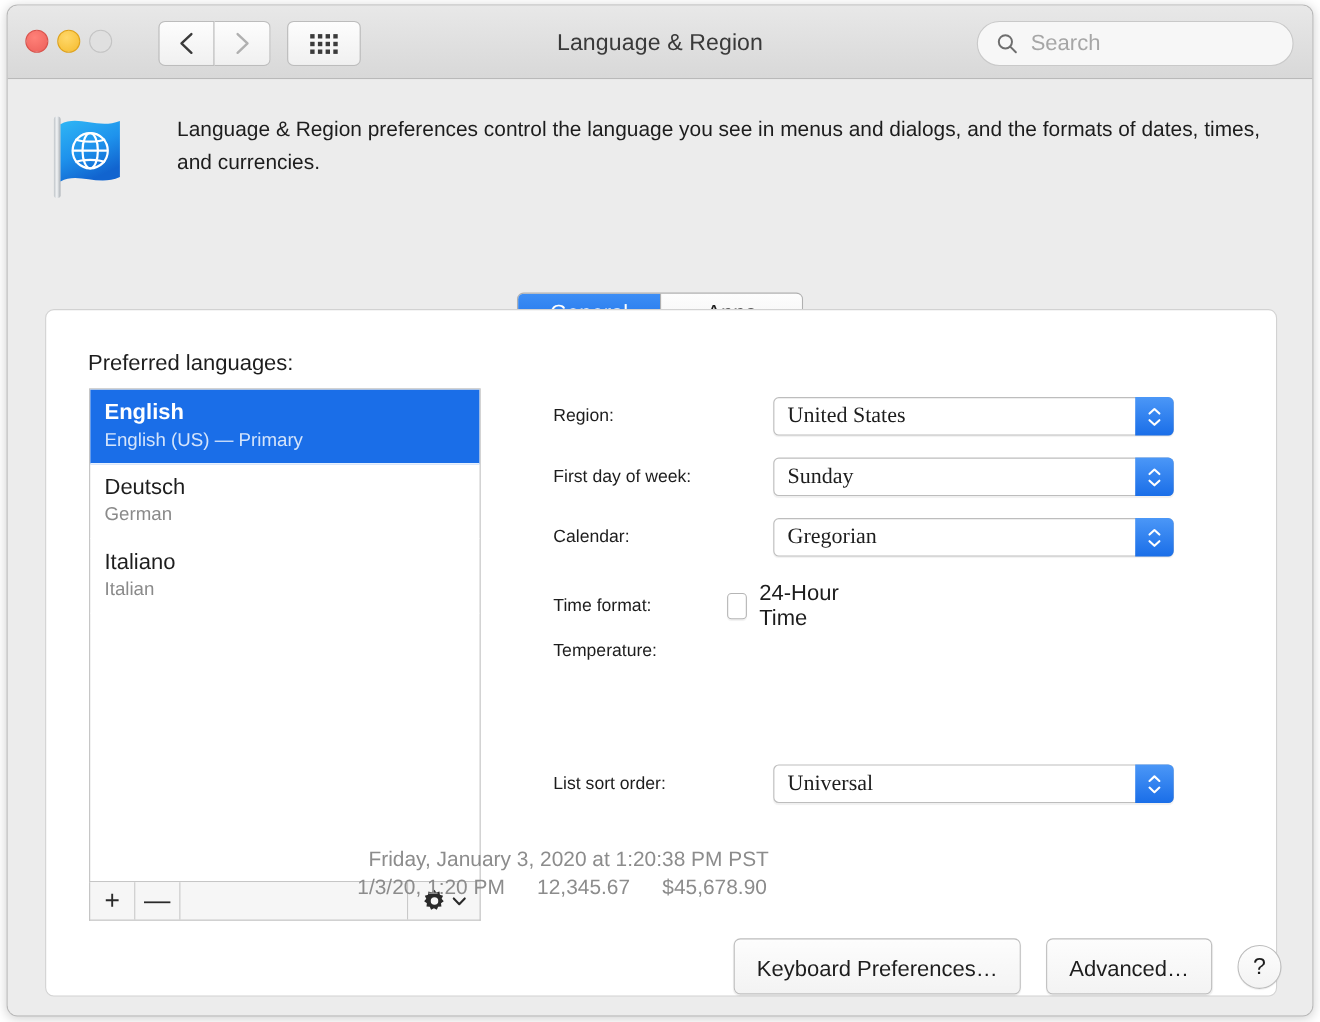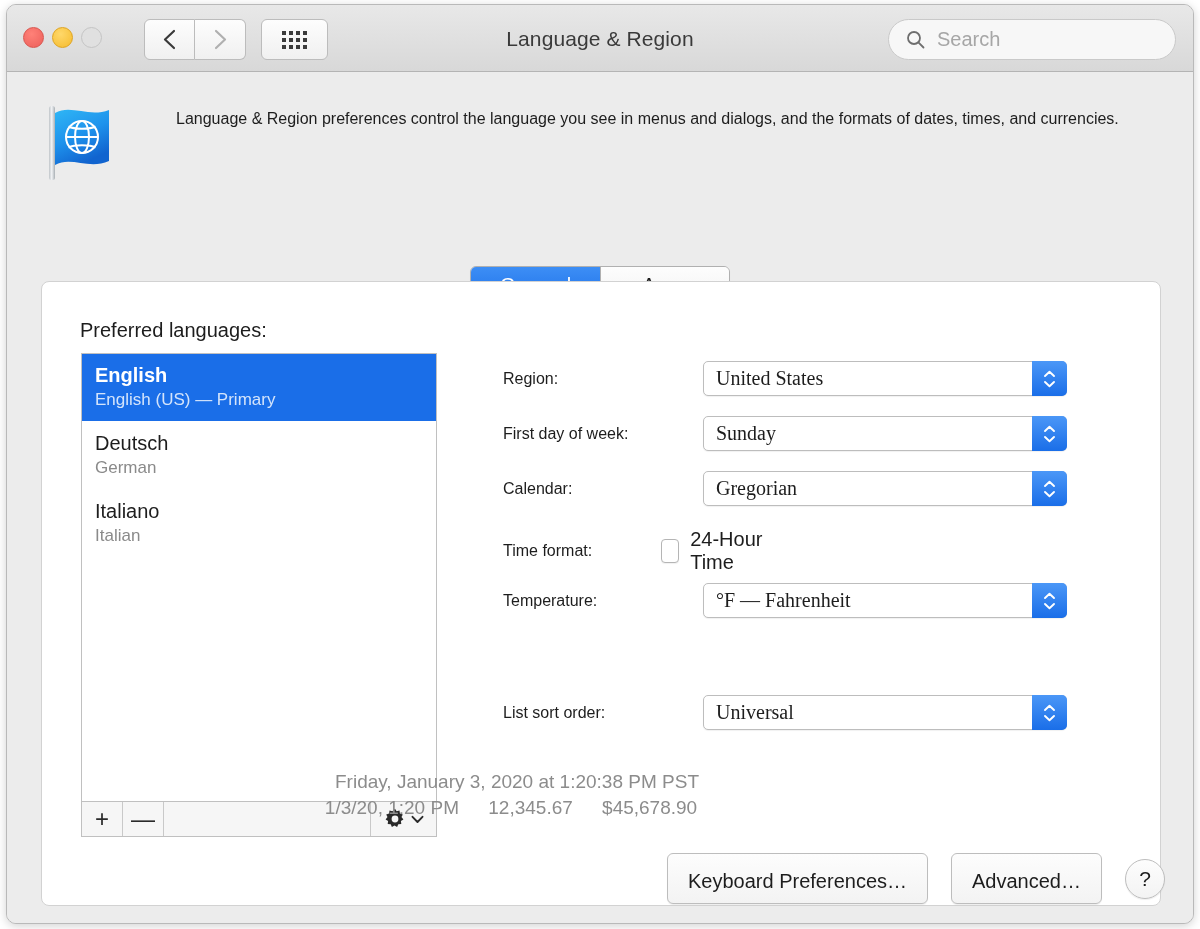--- a/index.html
+++ b/index.html
@@ -128,23 +128,23 @@
   }
 
   .banner {
     position: absolute;
     left: 34px; top: 32px;
     display: flex;
     align-items: flex-start;
   }
   .flag-icon { width: 86px; height: 78px; flex: none; }
   .banner-text {
-    margin-left: 49px;
+    margin-left: 34px;
     width: 1000px;
-    font-size: 16px;
+    font-size: 19px;
     line-height: 30px;
     color: #1d1d1d;
   }
 
   
   .tabbar {
     position: absolute;
     left: 0; right: 0;
     top: 194px;
     display: flex;
@@ -521,31 +521,20 @@
         <div class="frow" style="left:461px; top:246px;">
           <div class="flabel">Time format:</div>
           <div class="checkrow">
             <span class="checkbox"></span>
             <span class="checklabel">24-Hour Time</span>
           </div>
         </div>
 
         <div class="frow" style="left:461px; top:301px;">
           <div class="flabel">Temperature:</div>
-          <div class="popup">
-            <span class="pval">°F — Fahrenheit</span>
-            <span class="stepper">
-              <svg width="13" height="8" viewBox="0 0 13 8">
-                  <polyline points="2,6 6.5,1.8 11,6" fill="none" stroke="#fff" stroke-width="1.9" stroke-linecap="round" stroke-linejoin="round"></polyline>
-                </svg>
-              <svg width="13" height="8" viewBox="0 0 13 8">
-                  <polyline points="2,2 6.5,6.2 11,2" fill="none" stroke="#fff" stroke-width="1.9" stroke-linecap="round" stroke-linejoin="round"></polyline>
-                </svg>
-            </span>
-          </div>
         </div>
 
         <div class="frow" style="left:461px; top:413px;">
           <div class="flabel">List sort order:</div>
           <div class="popup">
             <span class="pval">Universal</span>
             <span class="stepper">
               <svg width="13" height="8" viewBox="0 0 13 8">
                   <polyline points="2,6 6.5,1.8 11,6" fill="none" stroke="#fff" stroke-width="1.9" stroke-linecap="round" stroke-linejoin="round"></polyline>
                 </svg>

